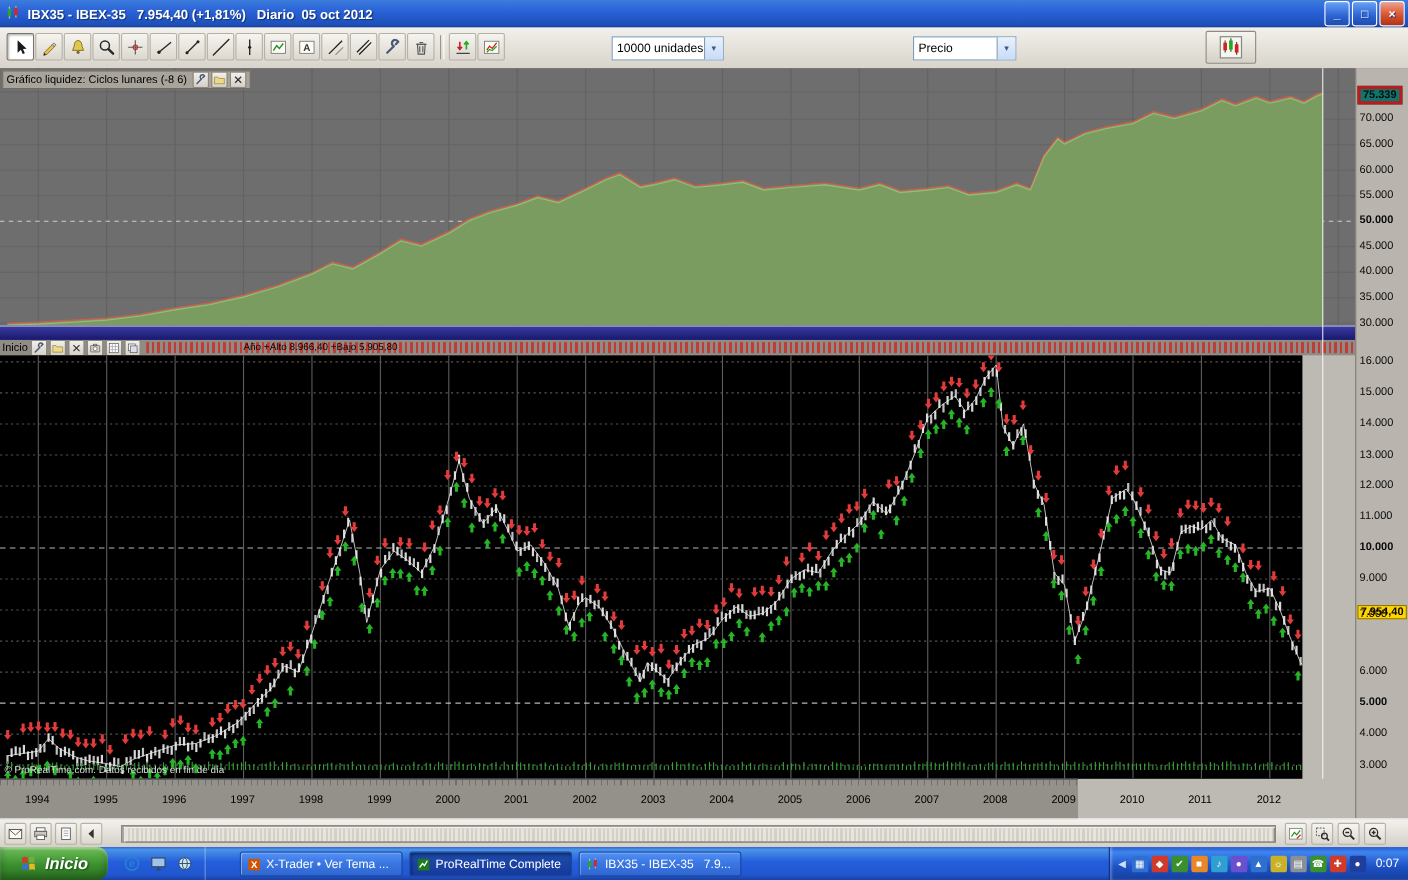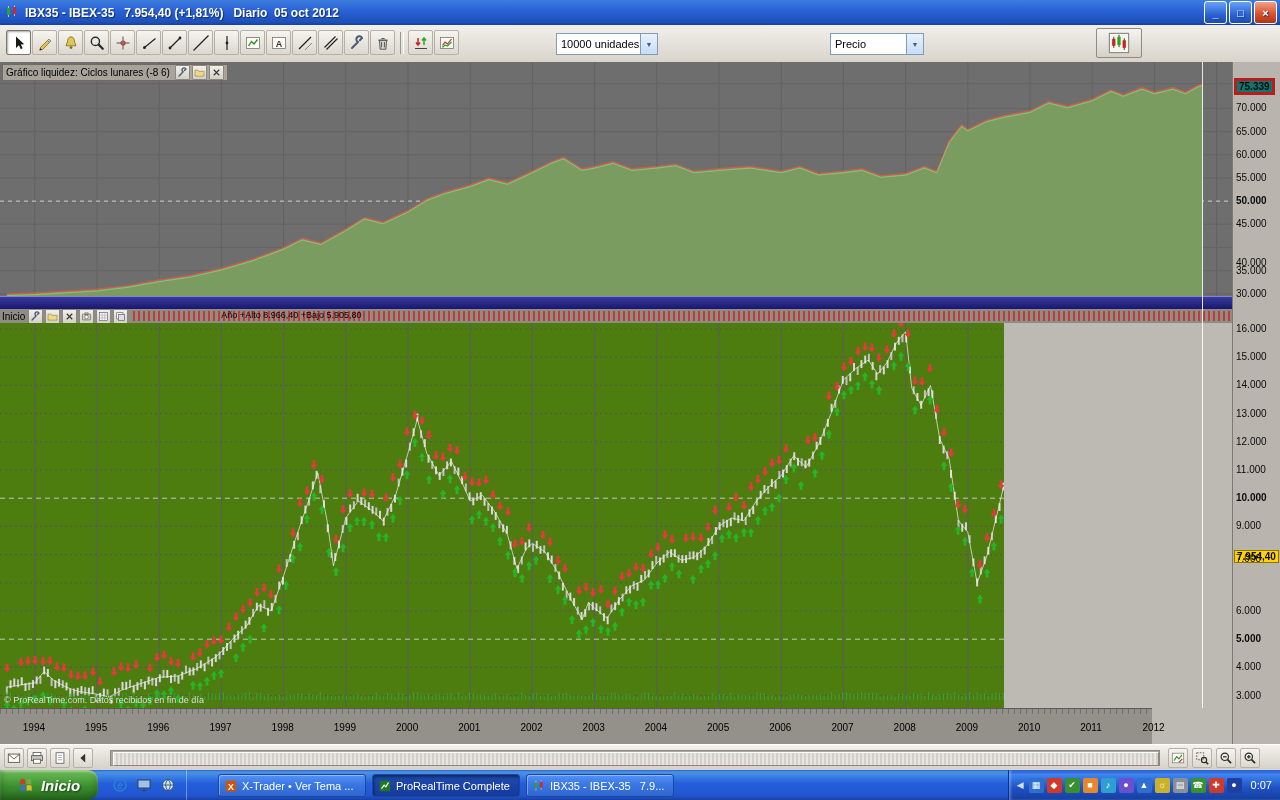--- a/index.html
+++ b/index.html
@@ -41,41 +41,41 @@
     border:1px solid #8f8b82;border-radius:2px;background:linear-gradient(#f6f4ef,#d5d1c8);
     display:flex;align-items:center;justify-content:center;}
   #indicators-btn svg{width:22px;height:22px;}
 
   
   #liq-chart{position:absolute;left:0;top:62px;width:1232px;height:234px;background:#6e6e6e;overflow:hidden;}
   #blue-strip{position:absolute;left:0;top:296px;width:1232px;height:13px;
     background:linear-gradient(#3a3a9e,#15156b);border-top:1px solid #8585d6;}
   #price-header{position:absolute;left:0;top:309px;width:1232px;height:14px;background:#8f8b85;
     display:flex;align-items:center;padding:0 2px;box-sizing:border-box;}
-  #price-chart{position:absolute;left:0;top:323px;width:1004px;height:385px;background:#4d7c0f;overflow:hidden;}
+  #price-chart{position:absolute;left:0;top:323px;width:1184px;height:385px;background:#000000;overflow:hidden;}
   .panel-header{position:absolute;left:2px;top:2px;display:flex;align-items:center;gap:2px;
     background:#a8a49c;border:1px solid #6f6b63;padding:0 3px;height:15px;}
   .panel-title{font-size:10px;color:#000;margin-right:3px;white-space:nowrap;}
   .hbtn{width:13px;height:13px;border:1px solid #8c887f;border-radius:1px;
     background:linear-gradient(#f2f0ea,#d4d0c7);display:inline-flex;align-items:center;justify-content:center;}
   .hbtn svg{width:11px;height:11px;}
   #info-band{flex:1;height:10px;margin-left:5px;position:relative;
     background:repeating-linear-gradient(90deg,#c23b35 0 2px,rgba(0,0,0,0) 2px 5px);}
   #info-band-text{position:absolute;left:88px;top:-1px;font-size:9px;color:#100;white-space:nowrap;}
   #copyright{position:absolute;left:4px;bottom:3px;font-size:9px;color:#dedede;}
   #cursor-line{position:absolute;left:1202px;top:62px;width:1px;height:646px;background:rgba(255,255,255,0.85);}
 
   
   #yaxis{position:absolute;left:1232px;top:62px;width:48px;height:682px;
     background:#b9b5ae;border-left:1px solid #7e7a72;overflow:hidden;}
   .axis-label{position:absolute;left:3px;font-size:10px;line-height:11px;color:#0a0a0a;white-space:nowrap;}
   .axis-label.bold{font-weight:bold;}
   .axis-label.highlight{left:1px;background:#0f766e;border:3px solid #b91c1c;padding:0 2px;font-weight:bold;}
   .axis-label.current{left:1px;background:#ffd400;border:1px solid #907800;padding:0 2px;font-weight:bold;}
-  #xaxis{position:absolute;left:0;top:708px;width:1152px;height:36px;background:#94908a;
+  #xaxis{position:absolute;left:0;top:708px;width:980px;height:36px;background:#94908a;
     border-top:1px solid #5a5a5a;
     background-image:repeating-linear-gradient(90deg,#6f6f6f 0 1px,rgba(0,0,0,0) 1px 6px);
     background-size:100% 5px;background-repeat:no-repeat;}
   .year-label{position:absolute;top:13px;font-size:10px;color:#000;}
 
   
   #bottom-bar{position:absolute;left:0;top:744px;width:1280px;height:26px;
     background:linear-gradient(#f3f1ec,#d3cfc6);border-top:1px solid #fff;}
   #bb-left{position:absolute;left:4px;top:3px;display:flex;gap:3px;align-items:center;}
   #bb-right{position:absolute;left:1168px;top:3px;display:flex;gap:4px;align-items:center;}
@@ -1375,21 +1375,21 @@
       <span class="year-label" style="left: 1142.4px;">2012</span>
     </div>
   <div id="yaxis">
       <div class="axis-label highlight" style="top: 15.6131px;">75.339</div>
       <div class="axis-label" style="top: 40.37px;">70.000</div>
       <div class="axis-label" style="top: 63.555px;">65.000</div>
       <div class="axis-label" style="top: 86.74px;">60.000</div>
       <div class="axis-label" style="top: 109.925px;">55.000</div>
       <div class="axis-label bold" style="top: 133.11px;">50.000</div>
       <div class="axis-label" style="top: 156.295px;">45.000</div>
-      <div class="axis-label" style="top: 195px;">40.000</div>
+      <div class="axis-label" style="top: 179px;">40.000</div>
       <div class="axis-label" style="top: 202.665px;">35.000</div>
       <div class="axis-label" style="top: 225.85px;">30.000</div>
       <div class="axis-label" style="top: 261px;">16.000</div>
       <div class="axis-label" style="top: 289.2px;">15.000</div>
       <div class="axis-label" style="top: 317.4px;">14.000</div>
       <div class="axis-label" style="top: 345.6px;">13.000</div>
       <div class="axis-label" style="top: 373.8px;">12.000</div>
       <div class="axis-label" style="top: 402px;">11.000</div>
       <div class="axis-label bold" style="top: 430.2px;">10.000</div>
       <div class="axis-label" style="top: 458.4px;">9.000</div>

